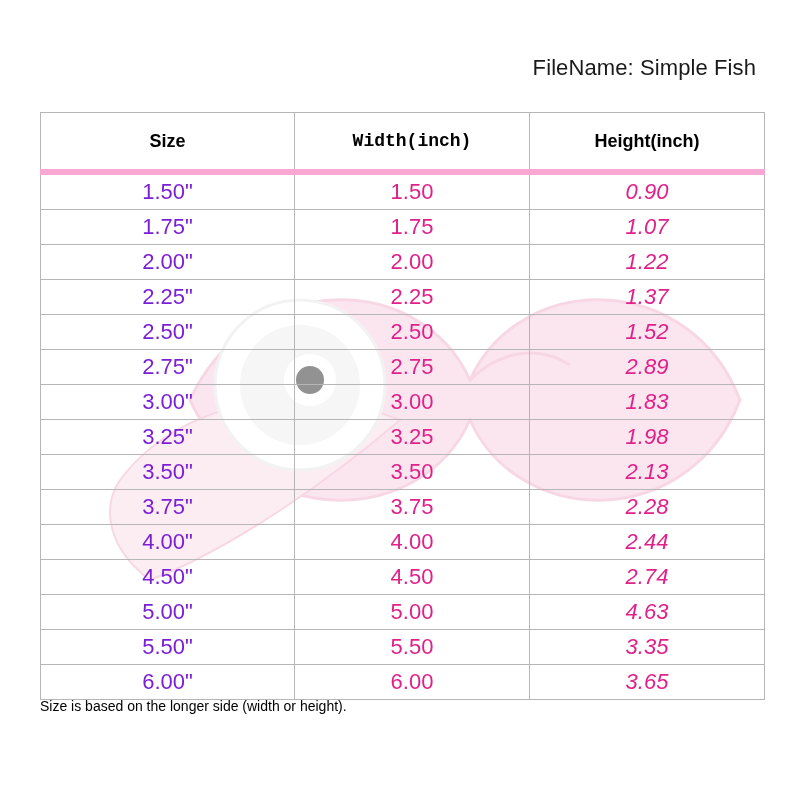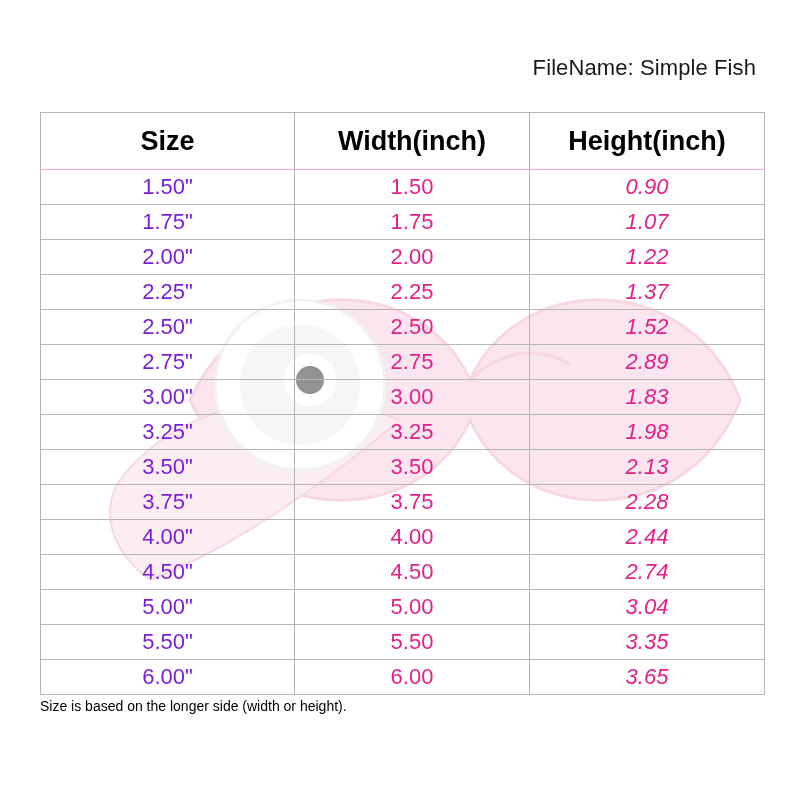--- a/index.html
+++ b/index.html
@@ -52,31 +52,31 @@
   }
   table.size-table th,
   table.size-table td {
     border: 1px solid #b6b6b6;
     text-align: center;
     padding: 0;
     background: transparent;
   }
   table.size-table thead th {
     height: 56px;
-    font-size: 27px;
+    font-size: 18px;
     font-weight: bold;
     color: #000000;
-    border-bottom: 1px solid #f9a8d4;
+    border-bottom: 6px solid #f9a8d4;
   }
   table.size-table tbody td {
     height: 34px;
     font-size: 22px;
   }
   .col-size { width: 253px; }
-  .col-width { width: 234px; }
+  .col-width { width: 234px; font-family: Liberation Mono, monospace; }
   .col-height { width: 234px; }
 
   td.cell-size   { color: #7b1fd6; }
   td.cell-width  { color: #e0218a; }
   td.cell-height { color: #e0218a; font-style: italic; }
 
   
   .footnote {
     position: absolute;
     left: 40px;
@@ -171,21 +171,21 @@
           <td class="cell-height">2.44</td>
         </tr>
         <tr>
           <td class="cell-size">4.50"</td>
           <td class="cell-width">4.50</td>
           <td class="cell-height">2.74</td>
         </tr>
         <tr>
           <td class="cell-size">5.00"</td>
           <td class="cell-width">5.00</td>
-          <td class="cell-height">3.04</td>
+          <td class="cell-height">4.63</td>
         </tr>
         <tr>
           <td class="cell-size">5.50"</td>
           <td class="cell-width">5.50</td>
           <td class="cell-height">3.35</td>
         </tr>
         <tr>
           <td class="cell-size">6.00"</td>
           <td class="cell-width">6.00</td>
           <td class="cell-height">3.65</td>

